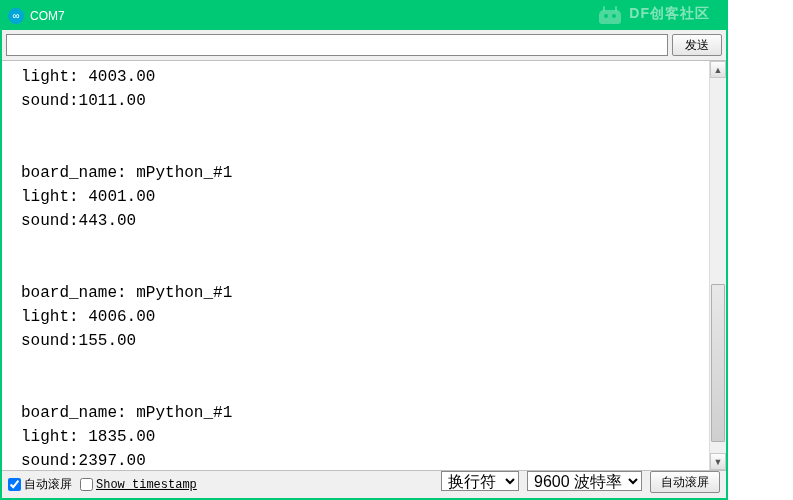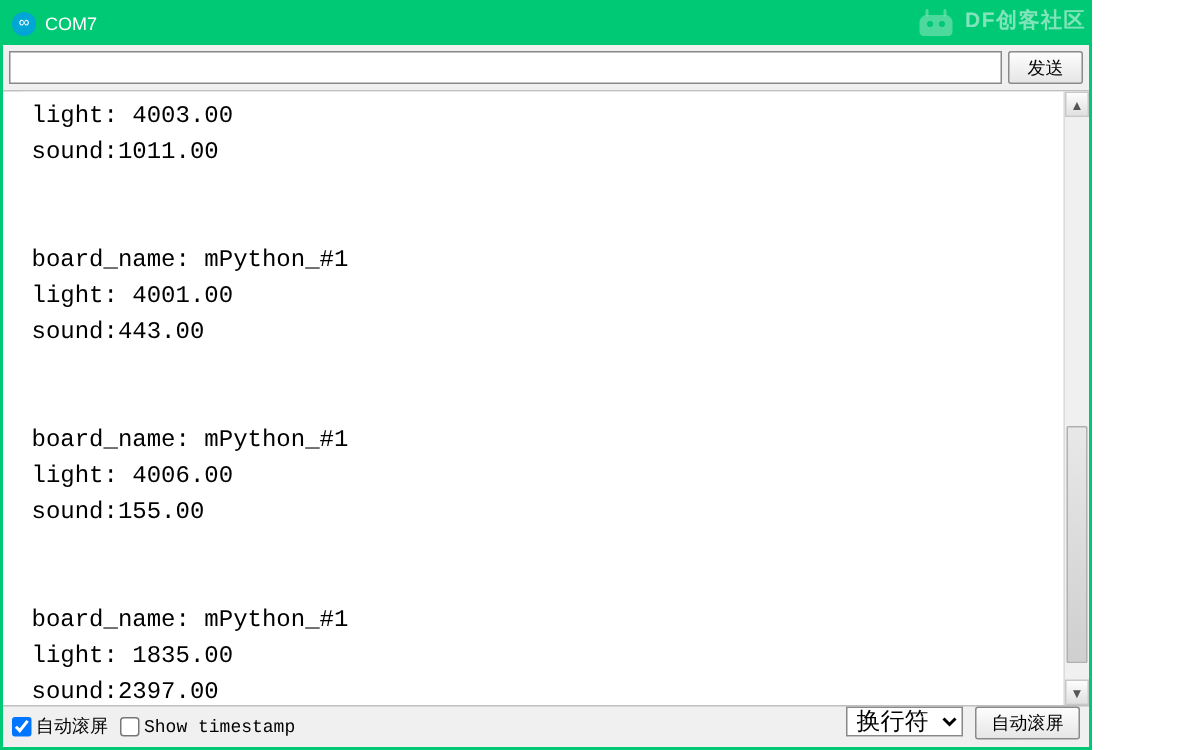--- a/index.html
+++ b/index.html
@@ -39,21 +39,21 @@
   }
   .app-icon::before {
     content: "∞";
     color: #fff;
     font-size: 10px;
     line-height: 1;
   }
   .title-text { font-size: 12px; color: #fff; }
   .watermark {
     position: absolute;
-    right: 2px; top: -2px;
+    right: 16px; top: -2px;
     display: flex; align-items: center;
     opacity: 0.5;
     color: #fff;
     font-size: 14px;
   }
   .wm-robot {
     width: 30px; height: 22px;
     position: relative;
     margin-right: 4px;
     margin-top: 6px;
@@ -150,21 +150,21 @@
     display: flex;
     padding: 0 6px;
     gap: 8px;
   }
   .chk {
     display: flex; align-items: center; gap: 3px;
     font-size: 12px;
     cursor: pointer;
   }
   .chk input { width:13px; height:13px; }
-  .show-ts { font-family: "Consolas","Courier New",monospace; font-size:12px; }
+  .show-ts { font-family: "Consolas","Courier New",monospace; font-size:12px;text-decoration:underline; }
   .spacer { flex:1; }
   .combo {
     height: 20px;
     border: 1px solid #888;
     background: #fff;
     font-size: 16px;
     padding: 0 2px;
     min-width: 78px;
   }
   .clear-btn {
@@ -235,16 +235,19 @@
       <span>自动滚屏</span>
     </label>
     <label class="chk show-ts">
       <input type="checkbox" id="chk-ts" style="">
       <span>Show timestamp</span>
     </label>
     <div class="spacer"></div>
     <select class="combo">
       <option>换行符</option>
     </select>
+    <select class="combo">
+      <option>9600 波特率</option>
+    </select>
     <button class="clear-btn">自动滚屏</button>
   </div>
 
 </div>
 
 </body></html>

